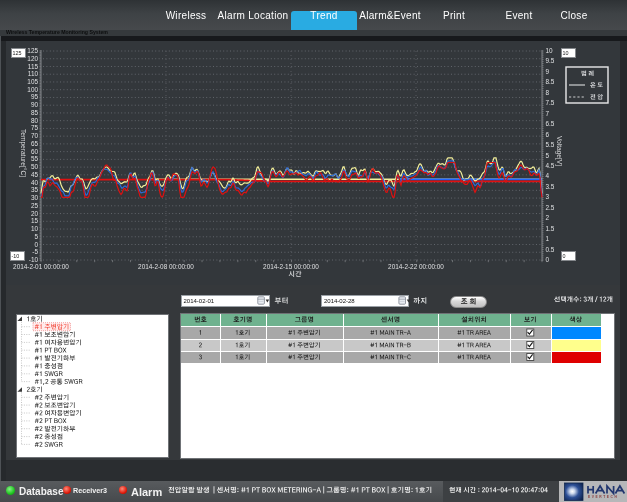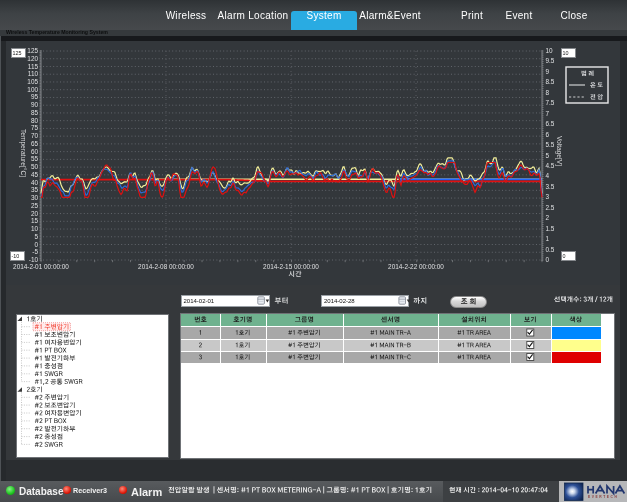--- a/index.html
+++ b/index.html
@@ -7,23 +7,23 @@
 </style></head>
 <body>
 <div class="abs" style="left:0;top:0;width:627px;height:502px;background:#26292c">
 
   <div class="abs" style="left:0;top:0;width:627px;height:30px;background:linear-gradient(#2e3235,#3e4245 45%,#46494c)"></div>
   <div class="abs" style="left:0;top:30px;width:627px;height:6px;background:#35393c"></div>
   <div class="abs" style="left:0;top:36px;width:627px;height:5px;background:#17191c"></div>
   <div class="abs" style="left:291px;top:11px;width:66px;height:19px;background:#29abe2;border-radius:3px 3px 0 0"></div>
   <div class="menu" style="left:186px">Wireless</div>
   <div class="menu" style="left:253px">Alarm Location</div>
-  <div class="menu" style="left:324px">System</div>
+  <div class="menu" style="left:324px">Trend</div>
   <div class="menu" style="left:390px">Alarm&amp;Event</div>
-  <div class="menu" style="left:472px">Print</div>
+  <div class="menu" style="left:454px">Print</div>
   <div class="menu" style="left:519px">Event</div>
   <div class="menu" style="left:574px">Close</div>
 
   <div class="abs" style="left:6px;top:41px;width:614px;height:244px;background:#33373b"></div>
 
   <div class="abs" style="left:6px;top:285px;width:614px;height:175px;background:#35383b"></div>
   <div class="abs" style="left:6px;top:460px;width:621px;height:21px;background:#2a2d30"></div>
 
   <div class="abs" style="left:10.5px;top:47.5px;width:15px;height:10.5px;background:#fff;border:1px solid #85888c"></div>
   <div class="abs" style="left:9.5px;top:250.5px;width:15px;height:10.5px;background:#fff;border:1px solid #85888c"></div>

